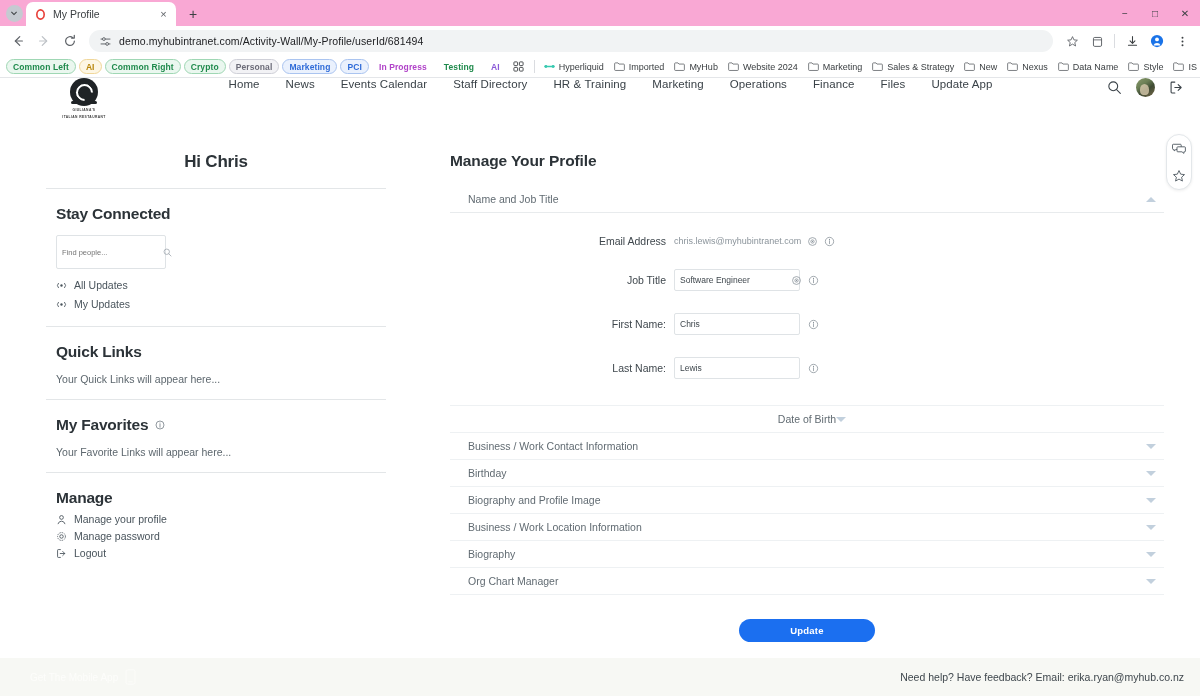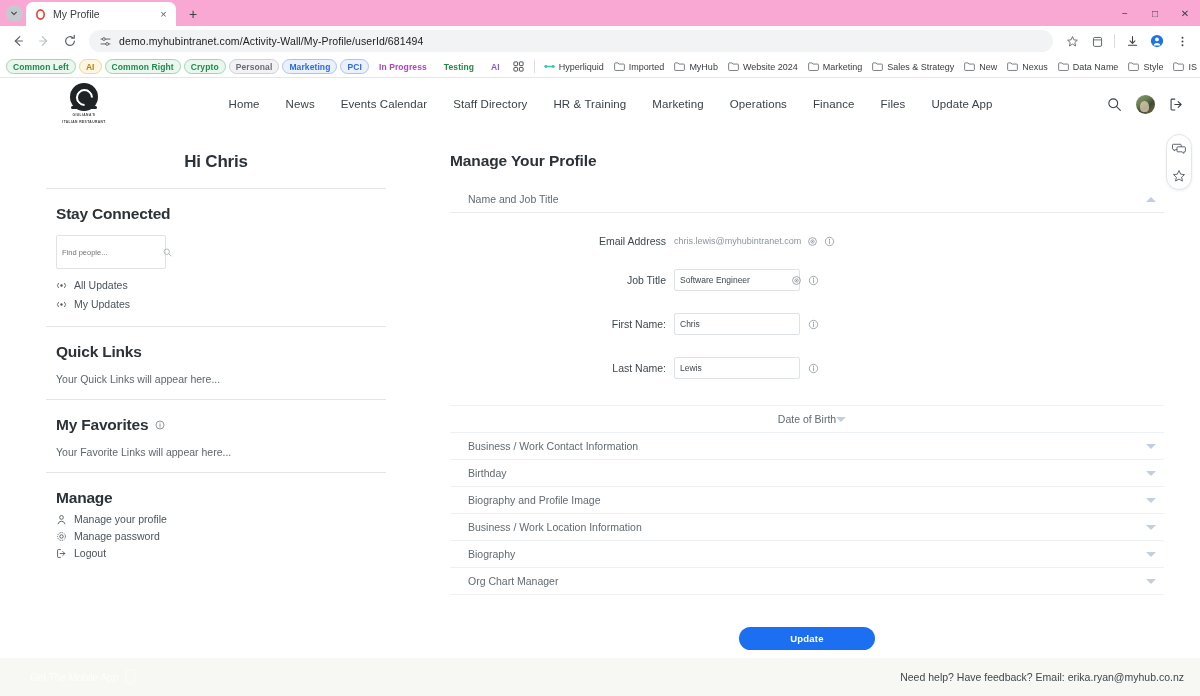--- a/index.html
+++ b/index.html
@@ -67,21 +67,21 @@
   }
   .bm-plain { display: flex; align-items: center; gap: 4px; font-size: 9px; color: #3c4043;
     padding: 0 5px; white-space: nowrap; }
   .bm-folder { width: 11px; height: 9px; flex: 0 0 11px; }
   .bm-divider { width: 1px; height: 13px; background: #dadce0; margin: 0 4px; flex: 0 0 1px; }
 
   
   .viewport { flex: 1; background: #fff; position: relative; overflow: hidden; }
 
   .site-header {
-    height: 52px; display: flex; align-items: center; padding: 0 14px;
+    height: 52px; display: flex; align-items: flex-start; padding: 0 14px;
     background: #fff;
     margin-left: 40px;
   }
   .logo-wrap { width: 60px; display: flex; flex-direction: column; align-items: center; }
   .logo-mark {
     width: 28px; height: 28px; border-radius: 50%;
     background: #1f2326; position: relative; display: flex; align-items: center; justify-content: center;
   }
   .logo-mark::after {
     content: ""; position: absolute; width: 13px; height: 13px; border-radius: 50%;
@@ -157,21 +157,21 @@
   }
   .field-input input {
     flex: 1; border: 0; outline: 0; font-size: 8.5px; color: #3f474d;
     font-family: "Liberation Sans", sans-serif; background: transparent;
   }
 
   .sections { margin-top: 26px; }
   .sections .accordion-head { border-bottom: 1px solid #eef1f3; padding-left: 18px; }
   .sections .accordion-head:first-child { border-top: 1px solid #eef1f3; justify-content: center; }
 
-  .update-wrap { display: flex; justify-content: center; margin-top: 32px; }
+  .update-wrap { display: flex; justify-content: center; margin-top: 24px; }
   .update-btn {
     width: 136px; height: 23px; background: #1b6ff0; color: #fff; border: 0; border-radius: 12px;
     font-size: 9.5px; font-weight: bold; font-family: "Liberation Sans", sans-serif;
     letter-spacing: .2px; cursor: pointer;
   }
 
   
   .float-pill {
     position: absolute; right: 8px; top: 56px; width: 26px; height: 56px;
     background: #fff; border: 1px solid #e3e7ea; border-radius: 13px;

